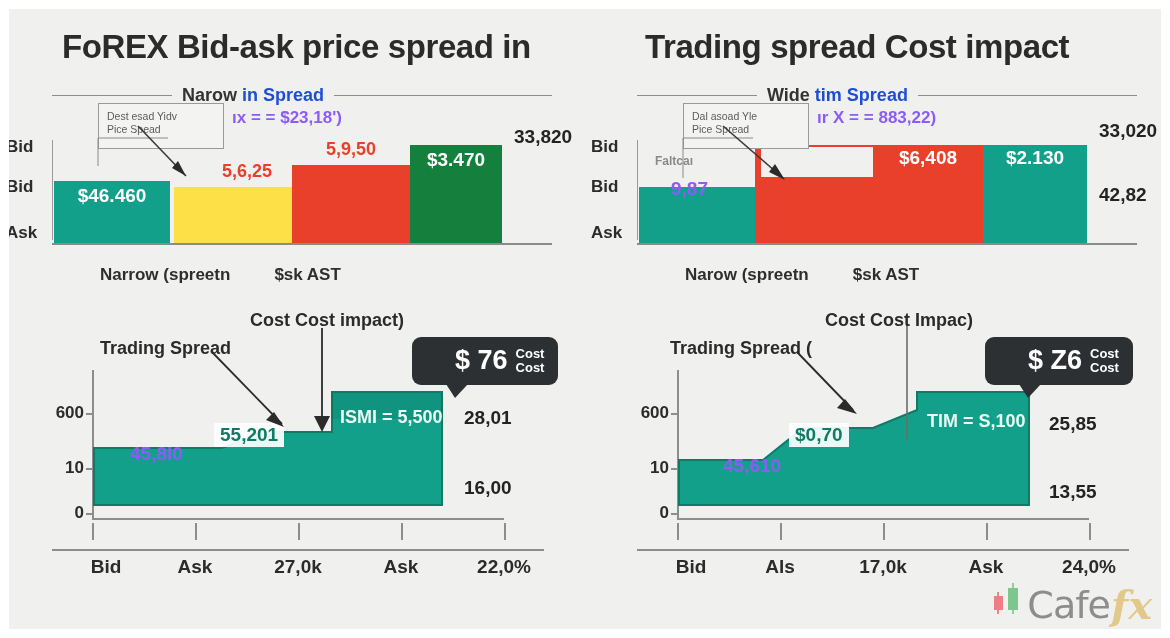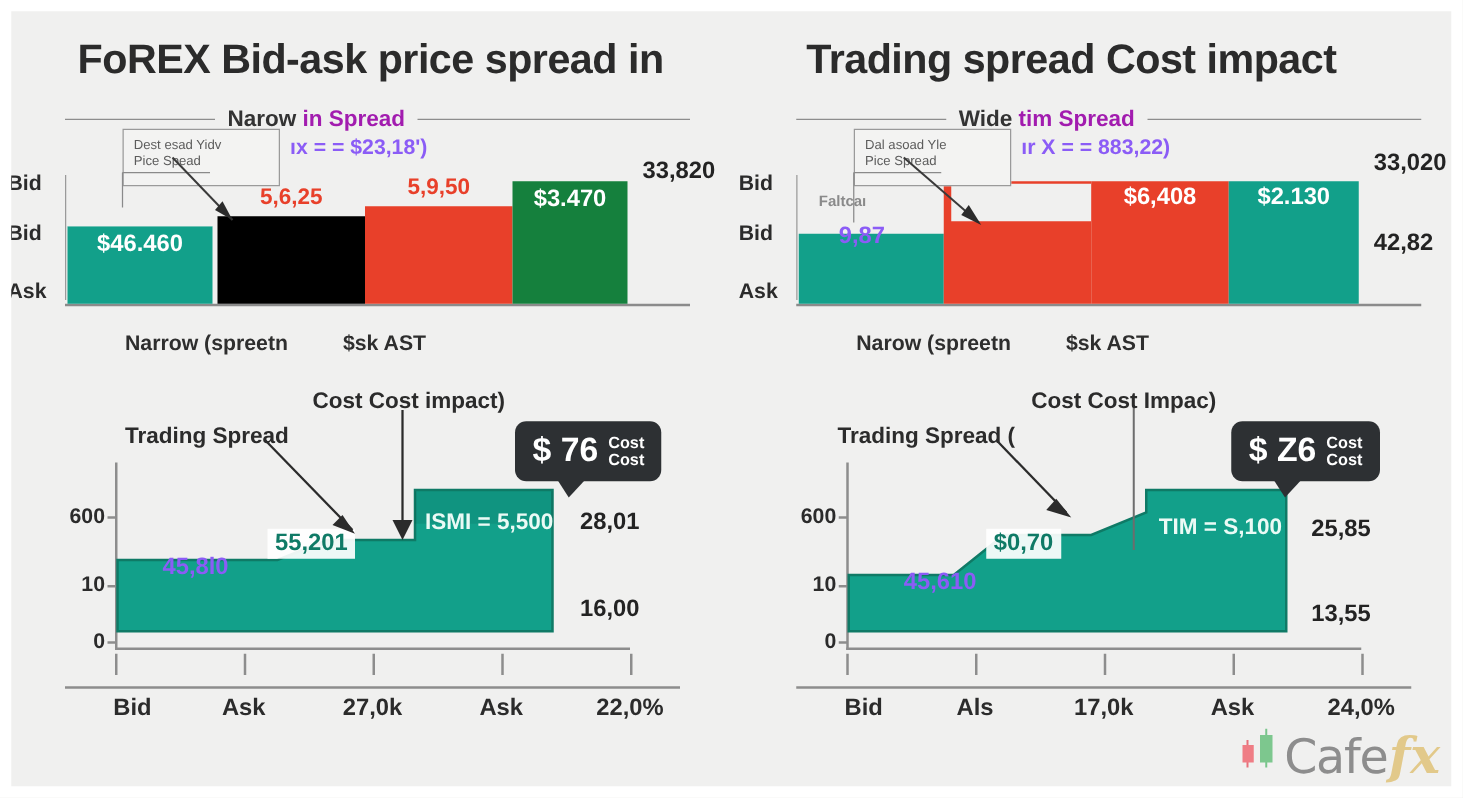--- a/index.html
+++ b/index.html
@@ -38,21 +38,21 @@
   .rule-row{
     position:absolute;top:82px;left:52px;width:500px;height:26px;
     display:flex;align-items:center;gap:10px;
   }
   .rule{flex:0 0 auto;height:1px;background:#8d8d8d;}
   .rule-a{width:120px;}
   .rule-b{flex:1 1 auto;height:1px;background:#8d8d8d;}
   .rule-cap{
     font-size:18px;font-weight:bold;color:#333;white-space:nowrap;
   }
-  .rule-cap .dim{color:#a21caf;font-weight:bold;}
+  .rule-cap .dim{color:#1d4ed8;font-weight:bold;}
 
   
   .note-box{
     position:absolute;left:98px;top:103px;width:126px;height:46px;
     border:1px solid #9a9a9a;background:#f3f3f2;
     box-sizing:border-box;padding:6px 7px 0 8px;
     font-size:10.5px;line-height:13px;color:#5c5c5c;
     z-index:20;
   }
   .note-box .l2{display:block;}
@@ -134,21 +134,21 @@
     position:absolute;font-size:18px;font-weight:bold;color:#eafaf5;white-space:nowrap;z-index:27;
   }
 
   
   .badge{
     position:absolute;z-index:30;
     background:#2d3033;color:#fff;border-radius:9px;
     padding:8px 14px 9px 14px;
     display:flex;align-items:center;gap:8px;
   }
-  .badge .amt{font-size:27px;font-weight:bold;letter-spacing:0px;}
+  .badge .amt{font-size:27px;font-weight:bold;letter-spacing:0px;margin-left:29px;}
   .badge .sub{font-size:13px;line-height:14px;font-weight:bold;}
   .badge::after{
     content:"";position:absolute;left:34px;bottom:-13px;
     border-left:9px solid transparent;border-right:13px solid transparent;
     border-top:14px solid #2d3033;
   }
 
   .right-bot-val{
     position:absolute;font-size:19px;font-weight:bold;color:#232323;white-space:nowrap;
   }
@@ -196,21 +196,21 @@
       <div class="ytick-top" style="top:-3px">Bid</div>
       <div class="ytick-top" style="top:37px">Bid</div>
       <div class="ytick-top" style="top:83px">Ask</div>
 
       <div class="bar" style="left:2px;width:116px;height:62px;background:#12a08a;">
         <span class="bar-label bar-label-in">$46.460</span>
       </div>
 
       <div style="position:absolute;left:2px;bottom:64px;width:116px;height:26px;background:#f0f0ef;"></div>
 
-      <div class="bar" style="left:122px;width:118px;height:70px;background:#000000;">
+      <div class="bar" style="left:122px;width:118px;height:56px;background:#fde047;padding-left:28px;">
         <span class="bar-label bar-label-above">5,6,25</span>
       </div>
 
       <div class="bar" style="left:240px;width:118px;height:78px;background:#e8402a;">
         <span class="bar-label bar-label-above">5,9,50</span>
       </div>
 
       <div class="bar" style="left:358px;width:92px;height:98px;background:#15803d;">
         <span class="bar-label bar-label-in">$3.470</span>
       </div>

